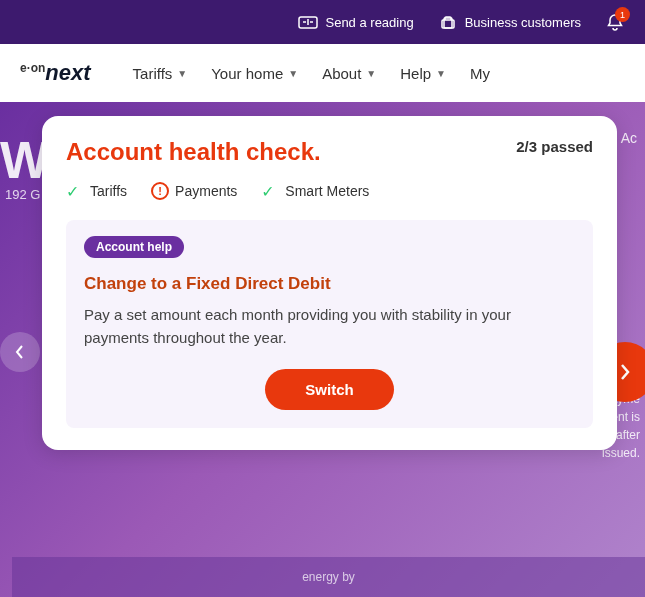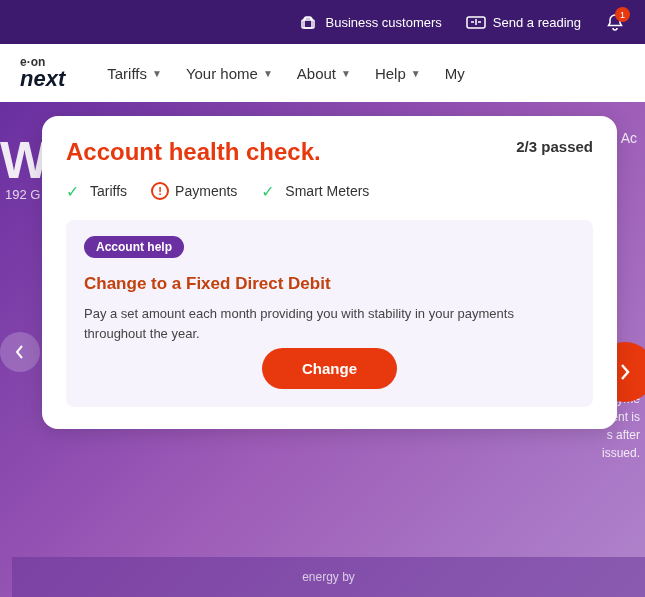--- a/index.html
+++ b/index.html
@@ -53,21 +53,21 @@
       background: #fff;
       height: 58px;
       display: flex;
       align-items: center;
       padding: 0 20px;
       gap: 32px;
       box-shadow: 0 1px 3px rgba(0,0,0,0.1);
     }
     .logo {
       display: flex;
-      flex-direction: column;
+      flex-direction: row;
       line-height: 1;
       margin-right: 10px;
     }
     .logo-eon {
       font-size: 12px;
       color: #333;
       font-weight: bold;
     }
     .logo-next {
       font-size: 22px;
@@ -284,60 +284,60 @@
       display: inline-block;
       margin-bottom: 16px;
     }
     .inner-card-title {
       font-size: 17px;
       font-weight: 700;
       color: #c2410c;
       margin-bottom: 10px;
     }
     .inner-card-desc {
-      font-size: 13px;
+      font-size: 15px;
       color: #444;
       line-height: 1.5;
-      margin-bottom: 5px;
+      margin-bottom: 20px;
     }
     .switch-btn {
       background: #e8380d;
       color: #fff;
       border: none;
       border-radius: 25px;
       padding: 12px 40px;
       font-size: 15px;
       font-weight: 700;
       cursor: pointer;
       display: block;
       margin: 0 auto;
     }
   </style>
 </head>
 <body>
 
 <div class="top-bar">
   <div class="top-bar-item">
     <div class="top-bar-icon">
+      <svg width="20" height="16" viewBox="0 0 20 16" fill="white">
+        <rect x="1" y="3" width="18" height="11" rx="2" stroke="white" stroke-width="1.5" fill="none"></rect>
+        <path d="M5 8h3M12 8h3M10 5v6" stroke="white" stroke-width="1.5"></path>
+      </svg>
+    </div>
+    <span>Send a reading</span>
+  </div>
+  <div class="top-bar-item">
+    <div class="top-bar-icon">
       <svg width="18" height="16" viewBox="0 0 18 16" fill="white">
         <rect x="5" y="4" width="8" height="10" rx="1" stroke="white" stroke-width="1.5" fill="none"></rect>
         <rect x="3" y="6" width="12" height="8" rx="1" stroke="white" stroke-width="1.5" fill="none"></rect>
         <path d="M6 6V4a1 1 0 011-1h4a1 1 0 011 1v2" stroke="white" stroke-width="1.5" fill="none"></path>
       </svg>
     </div>
     <span>Business customers</span>
-  </div>
-  <div class="top-bar-item">
-    <div class="top-bar-icon">
-      <svg width="20" height="16" viewBox="0 0 20 16" fill="white">
-        <rect x="1" y="3" width="18" height="11" rx="2" stroke="white" stroke-width="1.5" fill="none"></rect>
-        <path d="M5 8h3M12 8h3M10 5v6" stroke="white" stroke-width="1.5"></path>
-      </svg>
-    </div>
-    <span>Send a reading</span>
   </div>
   <div class="top-bar-item notification-bell">
     <div class="top-bar-icon">
       <svg width="18" height="18" viewBox="0 0 18 18" fill="none">
         <path d="M9 2a5 5 0 00-5 5v3l-1.5 2.5h13L14 10V7a5 5 0 00-5-5z" stroke="white" stroke-width="1.5"></path>
         <path d="M7 15a2 2 0 004 0" stroke="white" stroke-width="1.5"></path>
       </svg>
     </div>
     <div class="notification-badge">1</div>
   </div>
@@ -420,17 +420,17 @@
         <div class="status-item">
           <span class="check-green">✓</span>
           <span>Smart Meters</span>
         </div>
       </div>
 
       <div class="inner-card">
         <div class="account-help-badge">Account help</div>
         <div class="inner-card-title">Change to a Fixed Direct Debit</div>
         <div class="inner-card-desc">Pay a set amount each month providing you with stability in your payments throughout the year.</div>
-        <button class="switch-btn">Change</button>
+        <button class="switch-btn">Switch</button>
       </div>
     </div>
   </div>
 </div>
 
 </body></html>

